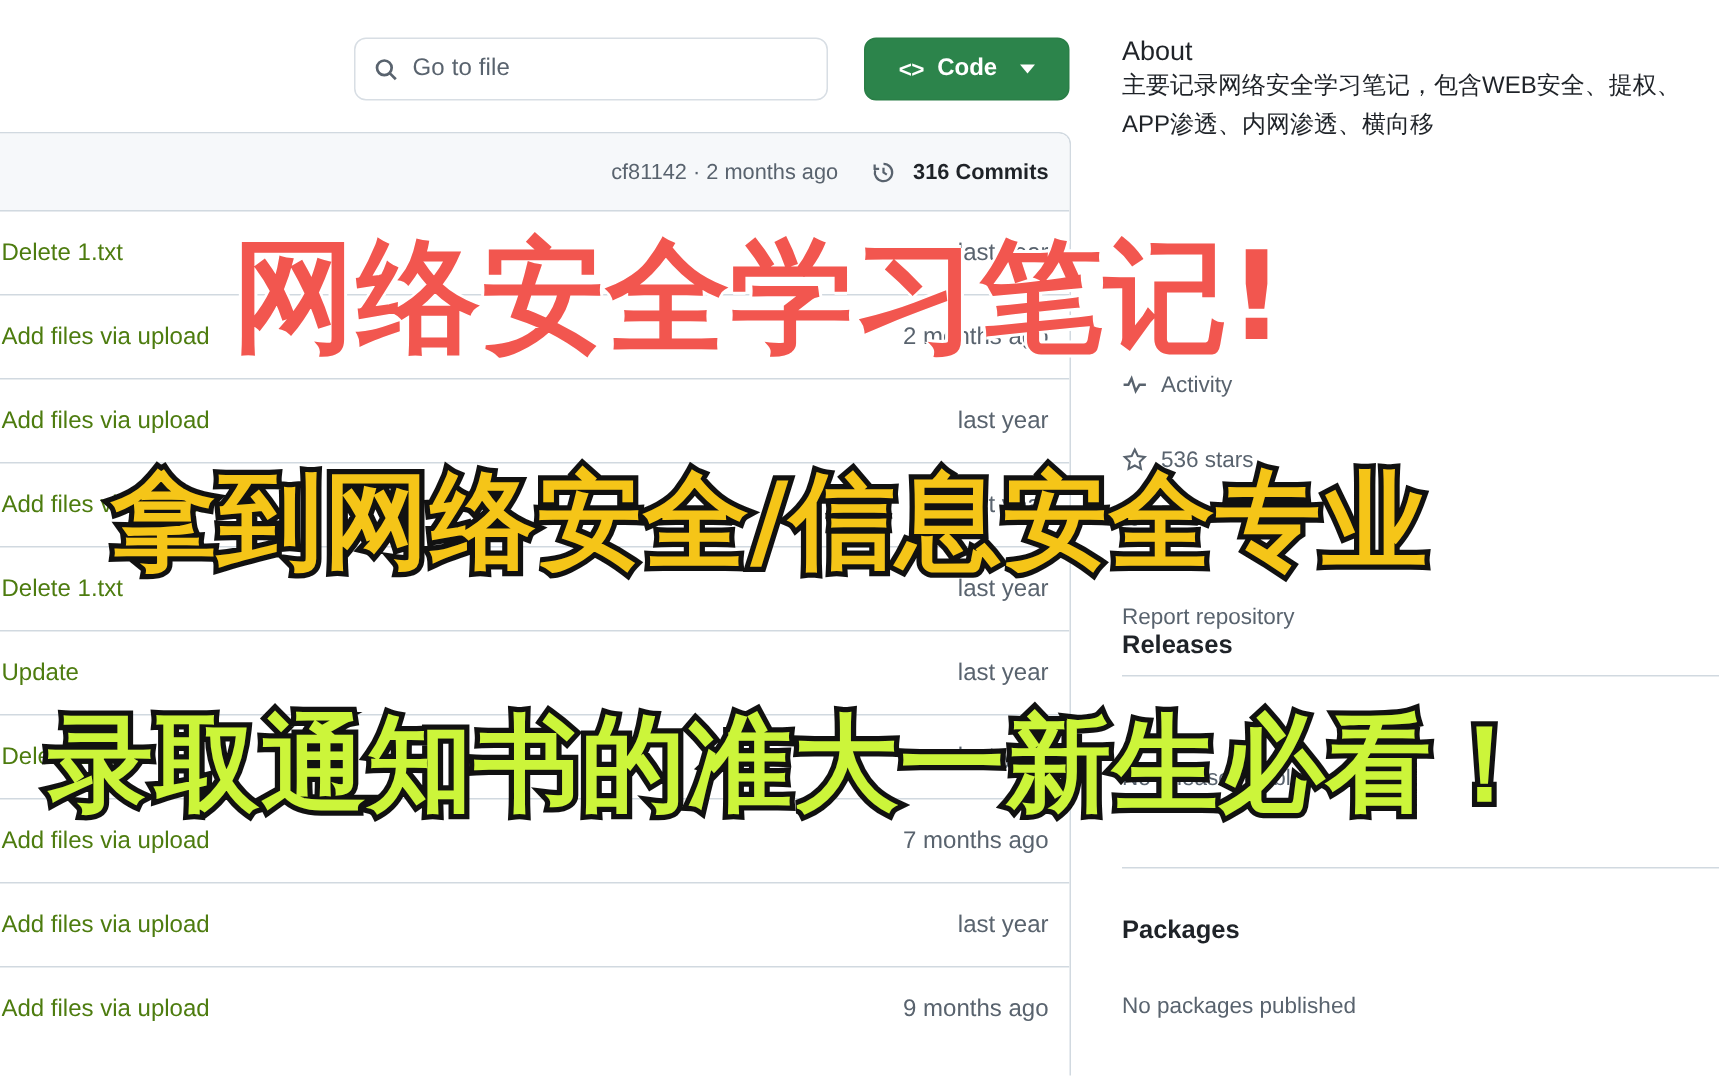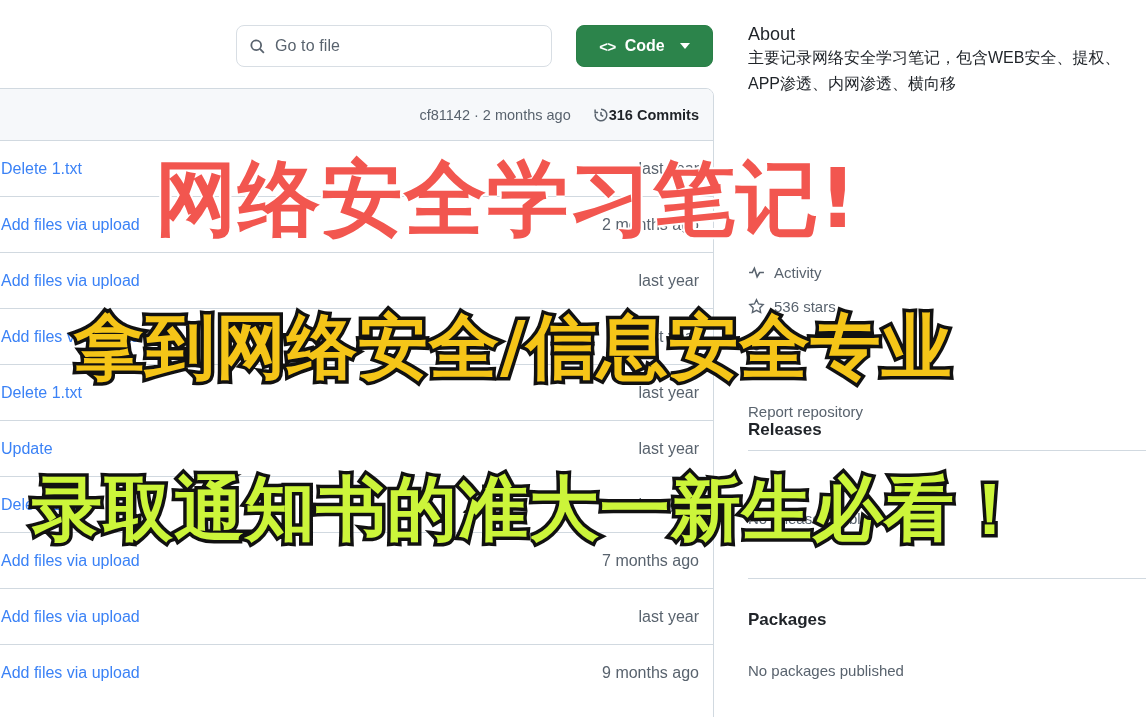--- a/index.html
+++ b/index.html
@@ -38,40 +38,40 @@
   
   .filepanel {
     position:absolute; left:-10px; top:88px; width:724px; height:640px;
     border:1px solid #d1d9e0; border-radius:8px; background:#fff; overflow:hidden;
   }
   .panelhead {
     height:52px; background:#f6f8fa; border-bottom:1px solid #d1d9e0;
     display:flex; align-items:center; justify-content:flex-end; padding-right:14px; gap:22px;
   }
   .commitmeta { font-size:14.5px; color:#59636e; white-space:nowrap; }
-  .commitcount { display:flex; align-items:center; gap:0; color:#1f2328; font-size:14.5px; font-weight:600; white-space:nowrap; }
+  .commitcount { display:flex; align-items:center; gap:12px; color:#1f2328; font-size:14.5px; font-weight:600; white-space:nowrap; }
   .commitcount .clock { width:16px; height:16px; color:#59636e; }
 
   .frow {
     height:56px; border-bottom:1px solid #d1d9e0;
     display:flex; align-items:center; padding:0 14px 0 10px;
   }
   .frow:last-child { border-bottom:none; }
-  .fmsg { font-size:16px; color:#3b82f6; flex:1 1 auto; white-space:nowrap; overflow:hidden; }
+  .fmsg { font-size:16px; color:#4d7c0f; flex:1 1 auto; white-space:nowrap; overflow:hidden; }
   .ftime { font-size:16px; color:#59636e; white-space:nowrap; }
 
   
   .about { position:absolute; left:748px; top:24px; width:398px; }
   .about h2 { font-size:18px; font-weight:400; color:#1f2328; }
   .desc { font-size:16px; line-height:1.62; color:#1f2328; }
 
   .metarow { display:flex; align-items:center; gap:9px; font-size:15px; color:#59636e; margin-top:14px; }
   .metarow .ic { width:17px; height:17px; flex:0 0 auto; color:#59636e; }
 
-  .about-activity { position:absolute; left:748px; top:250px; }
+  .about-activity { position:absolute; left:748px; top:234px; }
   .about-stars   { position:absolute; left:748px; top:284px; }
   .about-forks   { position:absolute; left:748px; top:320px; }
   .about-report  { position:absolute; left:748px; top:403px; font-size:15px; color:#59636e; }
 
   .hr { position:absolute; left:748px; width:398px; height:1px; background:#d1d9e0; }
   .hr-releases { top:450px; }
   .hr-packages { top:578px; }
 
   .sechead { position:absolute; left:748px; font-size:17px; font-weight:700; color:#1f2328; }
   .secbody { position:absolute; left:748px; font-size:15px; color:#59636e; }

